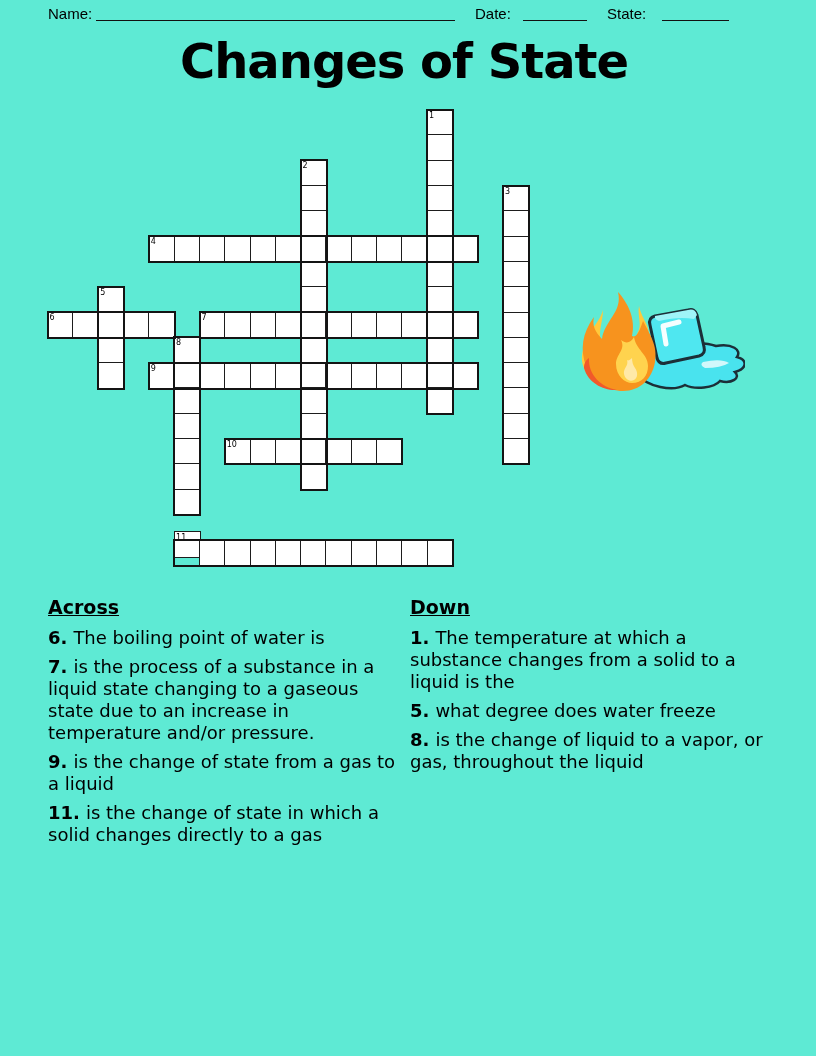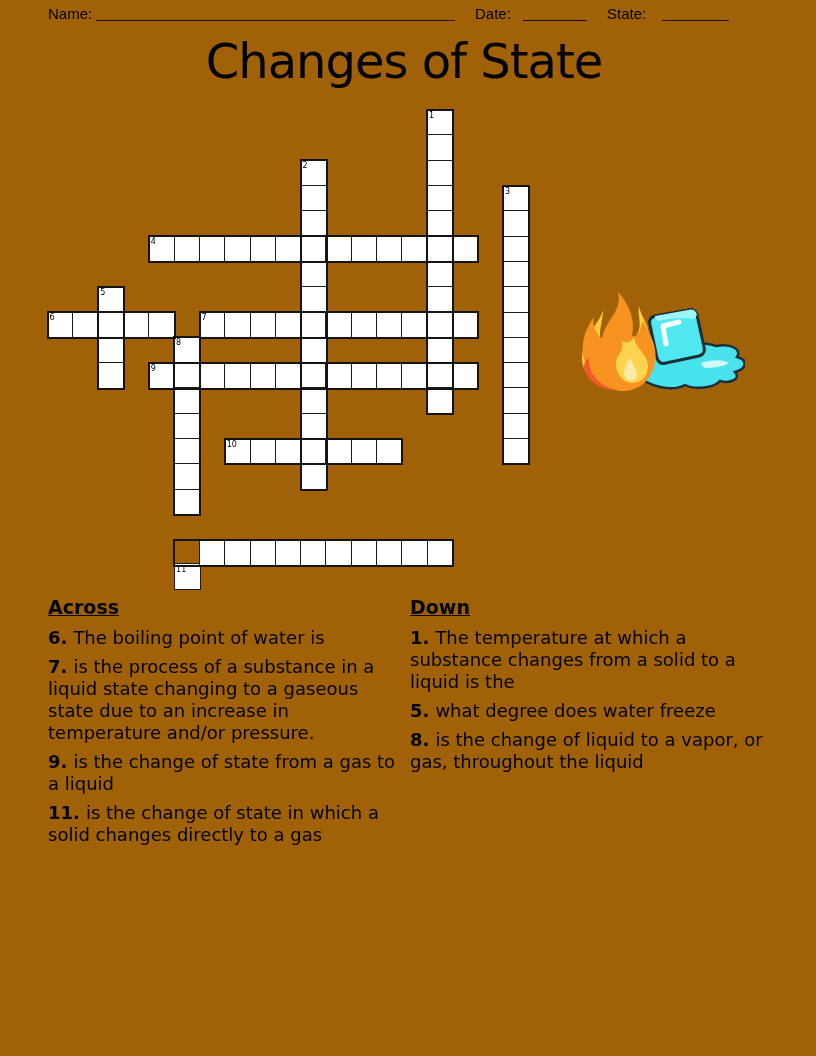--- a/index.html
+++ b/index.html
@@ -1,26 +1,26 @@
 <!DOCTYPE html>
 <html><head>
 <meta charset="utf-8">
 <style>
   html,body{margin:0;padding:0;background:#fff;}
-  #page{position:relative;width:816px;height:1056px;background:#a16207;overflow:hidden;
+  #page{position:relative;width:816px;height:1056px;background:#5eead4;overflow:hidden;
         font-family:"DejaVu Sans",sans-serif;color:#000;}
 
   
   .hdr-label{position:absolute;top:5px;font-family:"Liberation Sans",sans-serif;
              font-size:15px;color:#000;white-space:nowrap;}
   .blank-line{position:absolute;top:4px;height:16px;border-bottom:1.6px solid #111;}
 
   
   #title{position:absolute;top:33px;left:0;width:808px;text-align:center;
-         font-size:48px;letter-spacing:-1px;color:#000;}
+         font-size:48px;letter-spacing:-1px;color:#000;font-weight:bold;}
 
   
   #grid{position:absolute;left:0;top:0;width:816px;height:600px;}
   .cell{position:absolute;width:27.1px;height:27.1px;box-sizing:border-box;
         background:#fff;border:1.8px solid #1d1d1d;z-index:1;}
   .word-outline{position:absolute;box-sizing:border-box;border:2.6px solid #141414;
         background:transparent;z-index:3;pointer-events:none;}
   .cellnum{position:absolute;top:0.5px;left:1.5px;font-size:8px;line-height:9px;
         color:#000;z-index:4;}
 
@@ -161,21 +161,21 @@
       <div class="word-outline" style="left: 147.9px; top: 361.7px; width: 331.5px; height: 27.9px;"></div>
       <div class="cell" style="left: 224.2px; top: 438px;">
         <span class="cellnum">10</span>
       </div>
       <div class="cell" style="left: 249.5px; top: 438px;"></div>
       <div class="cell" style="left: 274.8px; top: 438px;"></div>
       <div class="cell" style="left: 325.4px; top: 438px;"></div>
       <div class="cell" style="left: 350.7px; top: 438px;"></div>
       <div class="cell" style="left: 376px; top: 438px;"></div>
       <div class="word-outline" style="left: 223.8px; top: 437.6px; width: 179.7px; height: 27.9px;"></div>
-      <div class="cell" style="left: 173.6px; top: 563px;">
+      <div class="cell" style="left: 173.6px; top: 531px;">
         <span class="cellnum">11</span>
       </div>
       <div class="cell" style="left: 198.9px; top: 539.2px;"></div>
       <div class="cell" style="left: 224.2px; top: 539.2px;"></div>
       <div class="cell" style="left: 249.5px; top: 539.2px;"></div>
       <div class="cell" style="left: 274.8px; top: 539.2px;"></div>
       <div class="cell" style="left: 300.1px; top: 539.2px;"></div>
       <div class="cell" style="left: 325.4px; top: 539.2px;"></div>
       <div class="cell" style="left: 350.7px; top: 539.2px;"></div>
       <div class="cell" style="left: 376px; top: 539.2px;"></div>

